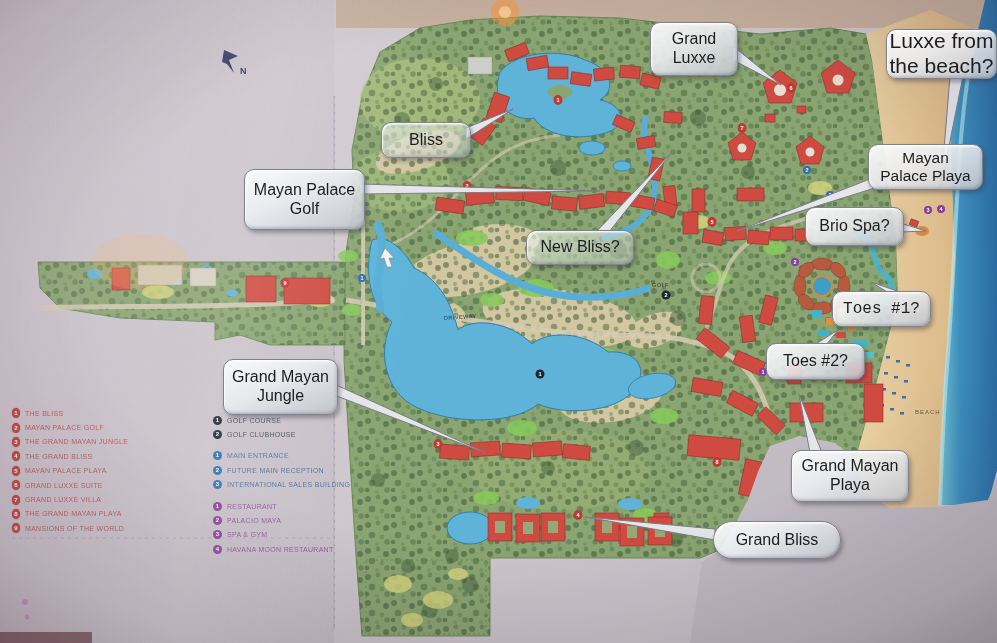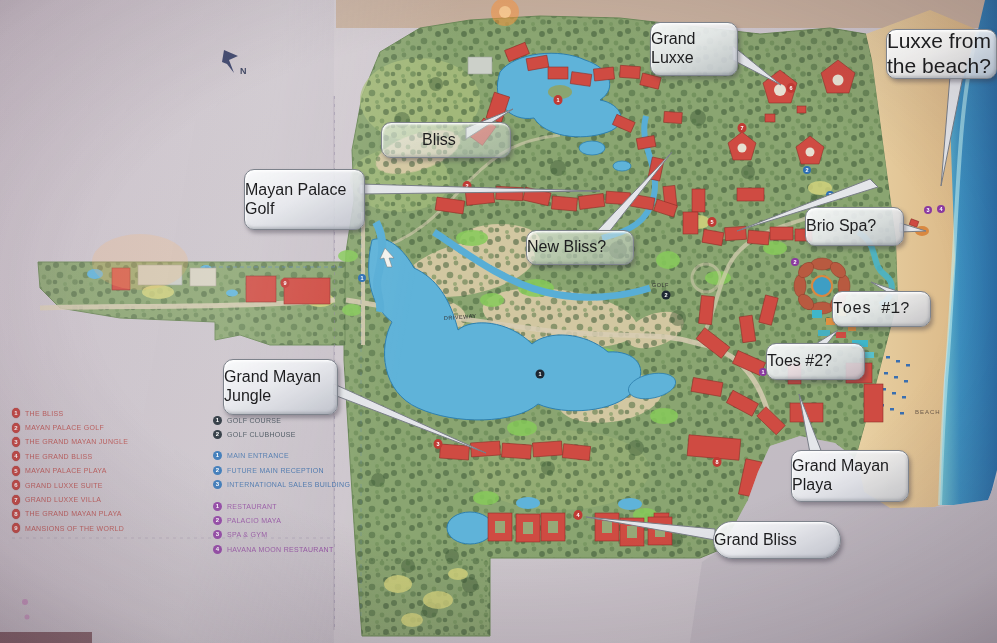--- a/index.html
+++ b/index.html
@@ -13,21 +13,21 @@
        color:#fff;font-size:6px;line-height:10px;text-align:center;font-weight:bold;}
   .lic.red{background:#c03a34;box-shadow:0 0 1px #7e241f;}
   .lic.blk{background:#1d2732;width:9px;height:9px;line-height:9px;}
   .lic.blu{background:#2d6fb3;width:9px;height:9px;line-height:9px;}
   .lic.pur{background:#8b3aa0;width:9px;height:9px;line-height:9px;}
   .llab{font-size:7px;letter-spacing:.3px;white-space:nowrap;opacity:.85;}
   .t-red{color:#b53c38;} .t-blk{color:#2b3a45;} .t-blu{color:#3166a5;} .t-pur{color:#8a3f9b;}
   .lgap{height:7px;}
   
   .bubble{position:absolute;display:flex;flex-direction:column;justify-content:center;
-    text-align:left;border:1.3px solid #7e838c;border-radius:10px;
+    text-align:center;border:1.3px solid #7e838c;border-radius:10px;
     background:linear-gradient(155deg,rgba(251,252,253,.95) 0%,rgba(234,236,240,.9) 45%,rgba(192,196,205,.88) 100%);
     box-shadow:inset 1px 1.5px 2px rgba(255,255,255,.95),inset -1px -1.5px 3px rgba(90,95,105,.35),2px 3px 4px rgba(55,50,65,.4);
     color:#1d1d1f;font-size:16px;line-height:1.18;}
   .bubble.translucent{background:linear-gradient(155deg,rgba(240,246,240,.62) 0%,rgba(222,230,224,.5) 55%,rgba(190,200,196,.55) 100%);}
   .bl{display:block;}
   
   #vignette{position:absolute;left:0;top:0;width:997px;height:643px;pointer-events:none;
     background:
       linear-gradient(100deg, rgba(195,165,185,.12) 0%, rgba(255,255,250,.13) 26%, rgba(255,255,250,0) 42%),
       radial-gradient(ellipse 78% 72% at 52% 45%, rgba(255,255,255,0) 55%, rgba(62,40,58,.17) 86%, rgba(48,28,46,.3) 100%);}
@@ -539,32 +539,36 @@
 <div id="vignette"></div>
 
 <div class="bubble" style="left:650px;top:22px;width:86px;height:52px;">
   <span class="bl">Grand</span>
       <span class="bl">Luxxe</span>
     </div>
 <div class="bubble" style="left:886px;top:29px;width:109px;height:48px;font-size:21px;">
   <span class="bl">Luxxe from</span>
       <span class="bl">the beach?</span>
     </div>
-<div class="bubble translucent" style="left:381px;top:122px;width:88px;height:34px;padding-left:40px;">
+<div class="bubble translucent" style="left:381px;top:122px;width:88px;height:34px;">
   <span class="bl">Bliss</span>
       <span class="bl"></span>
     </div>
 <div class="bubble" style="left:244px;top:169px;width:119px;height:59px;">
   <span class="bl">Mayan Palace</span>
       <span class="bl">Golf</span>
     </div>
 <div class="bubble translucent" style="left:526px;top:230px;width:106px;height:33px;">
   <span class="bl">New Bliss?</span>
       <span class="bl"></span>
     </div>
+<div class="bubble" style="left:868px;top:144px;width:113px;height:44px;font-size:15.5px;">
+  <span class="bl">Mayan</span>
+      <span class="bl">Palace Playa</span>
+    </div>
 <div class="bubble" style="left:805px;top:207px;width:97px;height:37px;">
   <span class="bl">Brio Spa?</span>
       <span class="bl"></span>
     </div>
 <div class="bubble" style="left:832px;top:291px;width:97px;height:34px;font-family:Liberation Mono, monospace;">
   <span class="bl">Toes #1?</span>
       <span class="bl"></span>
     </div>
 <div class="bubble" style="left:766px;top:343px;width:97px;height:35px;">
   <span class="bl">Toes #2?</span>

